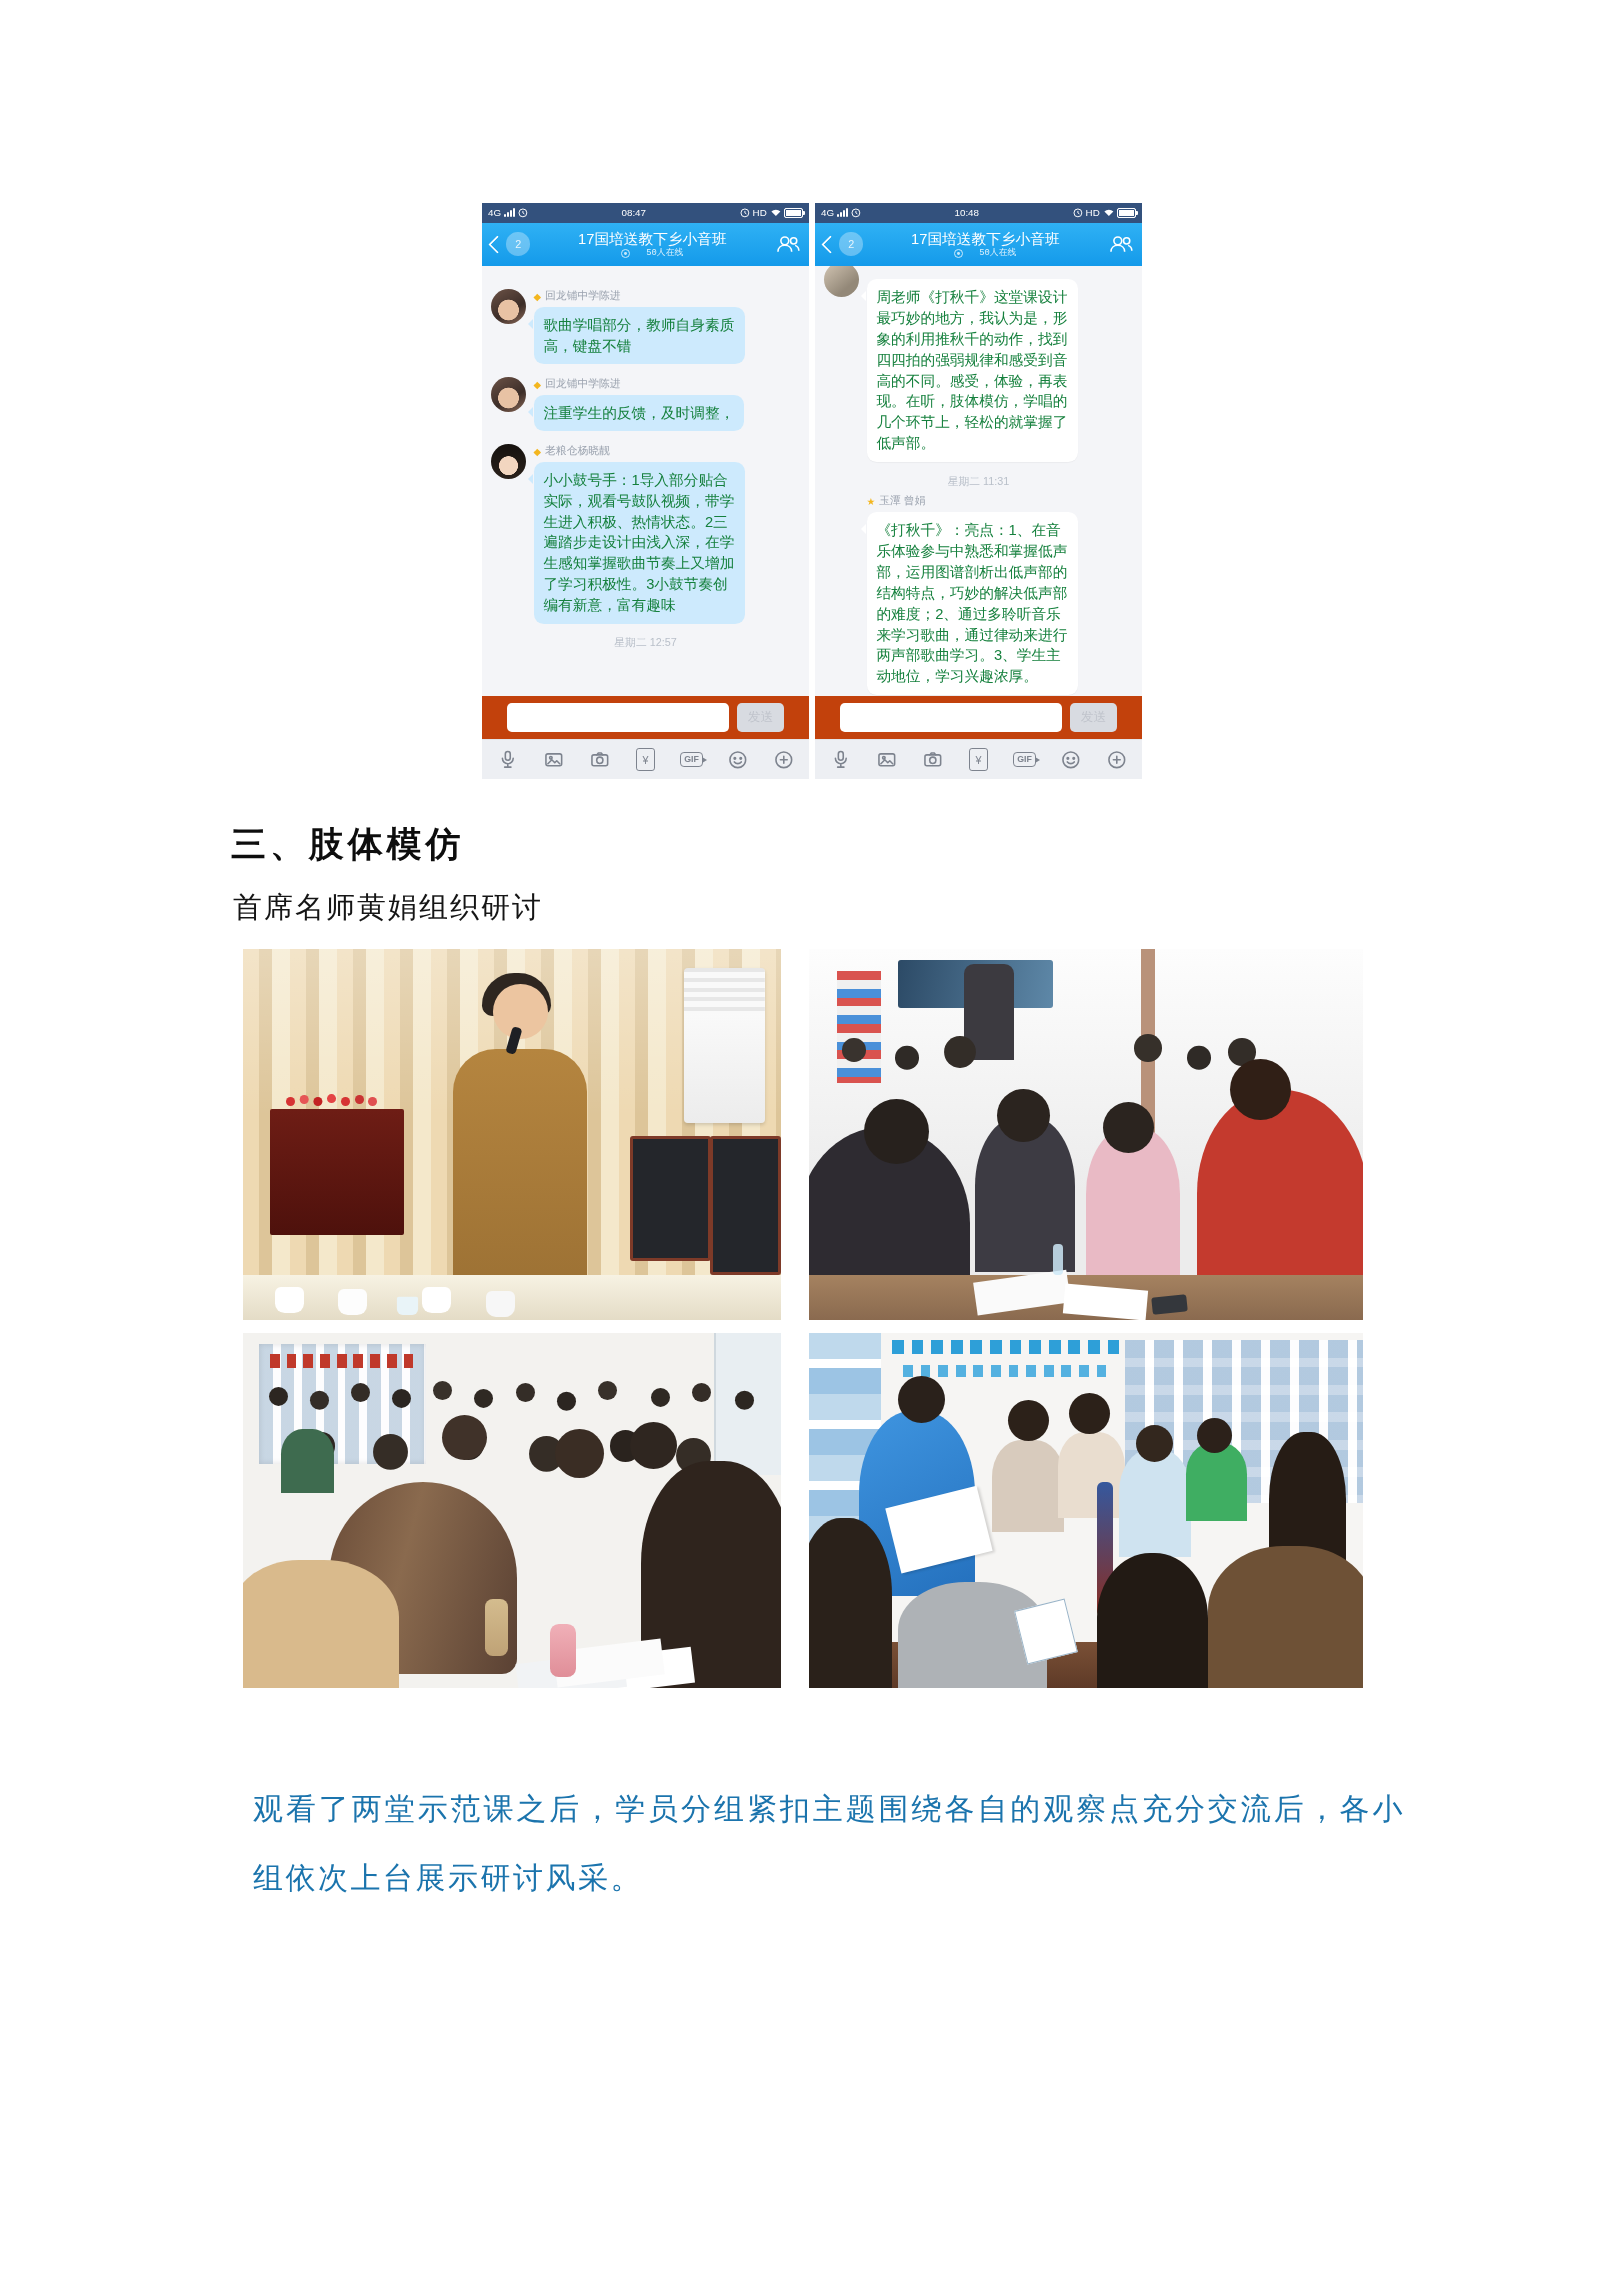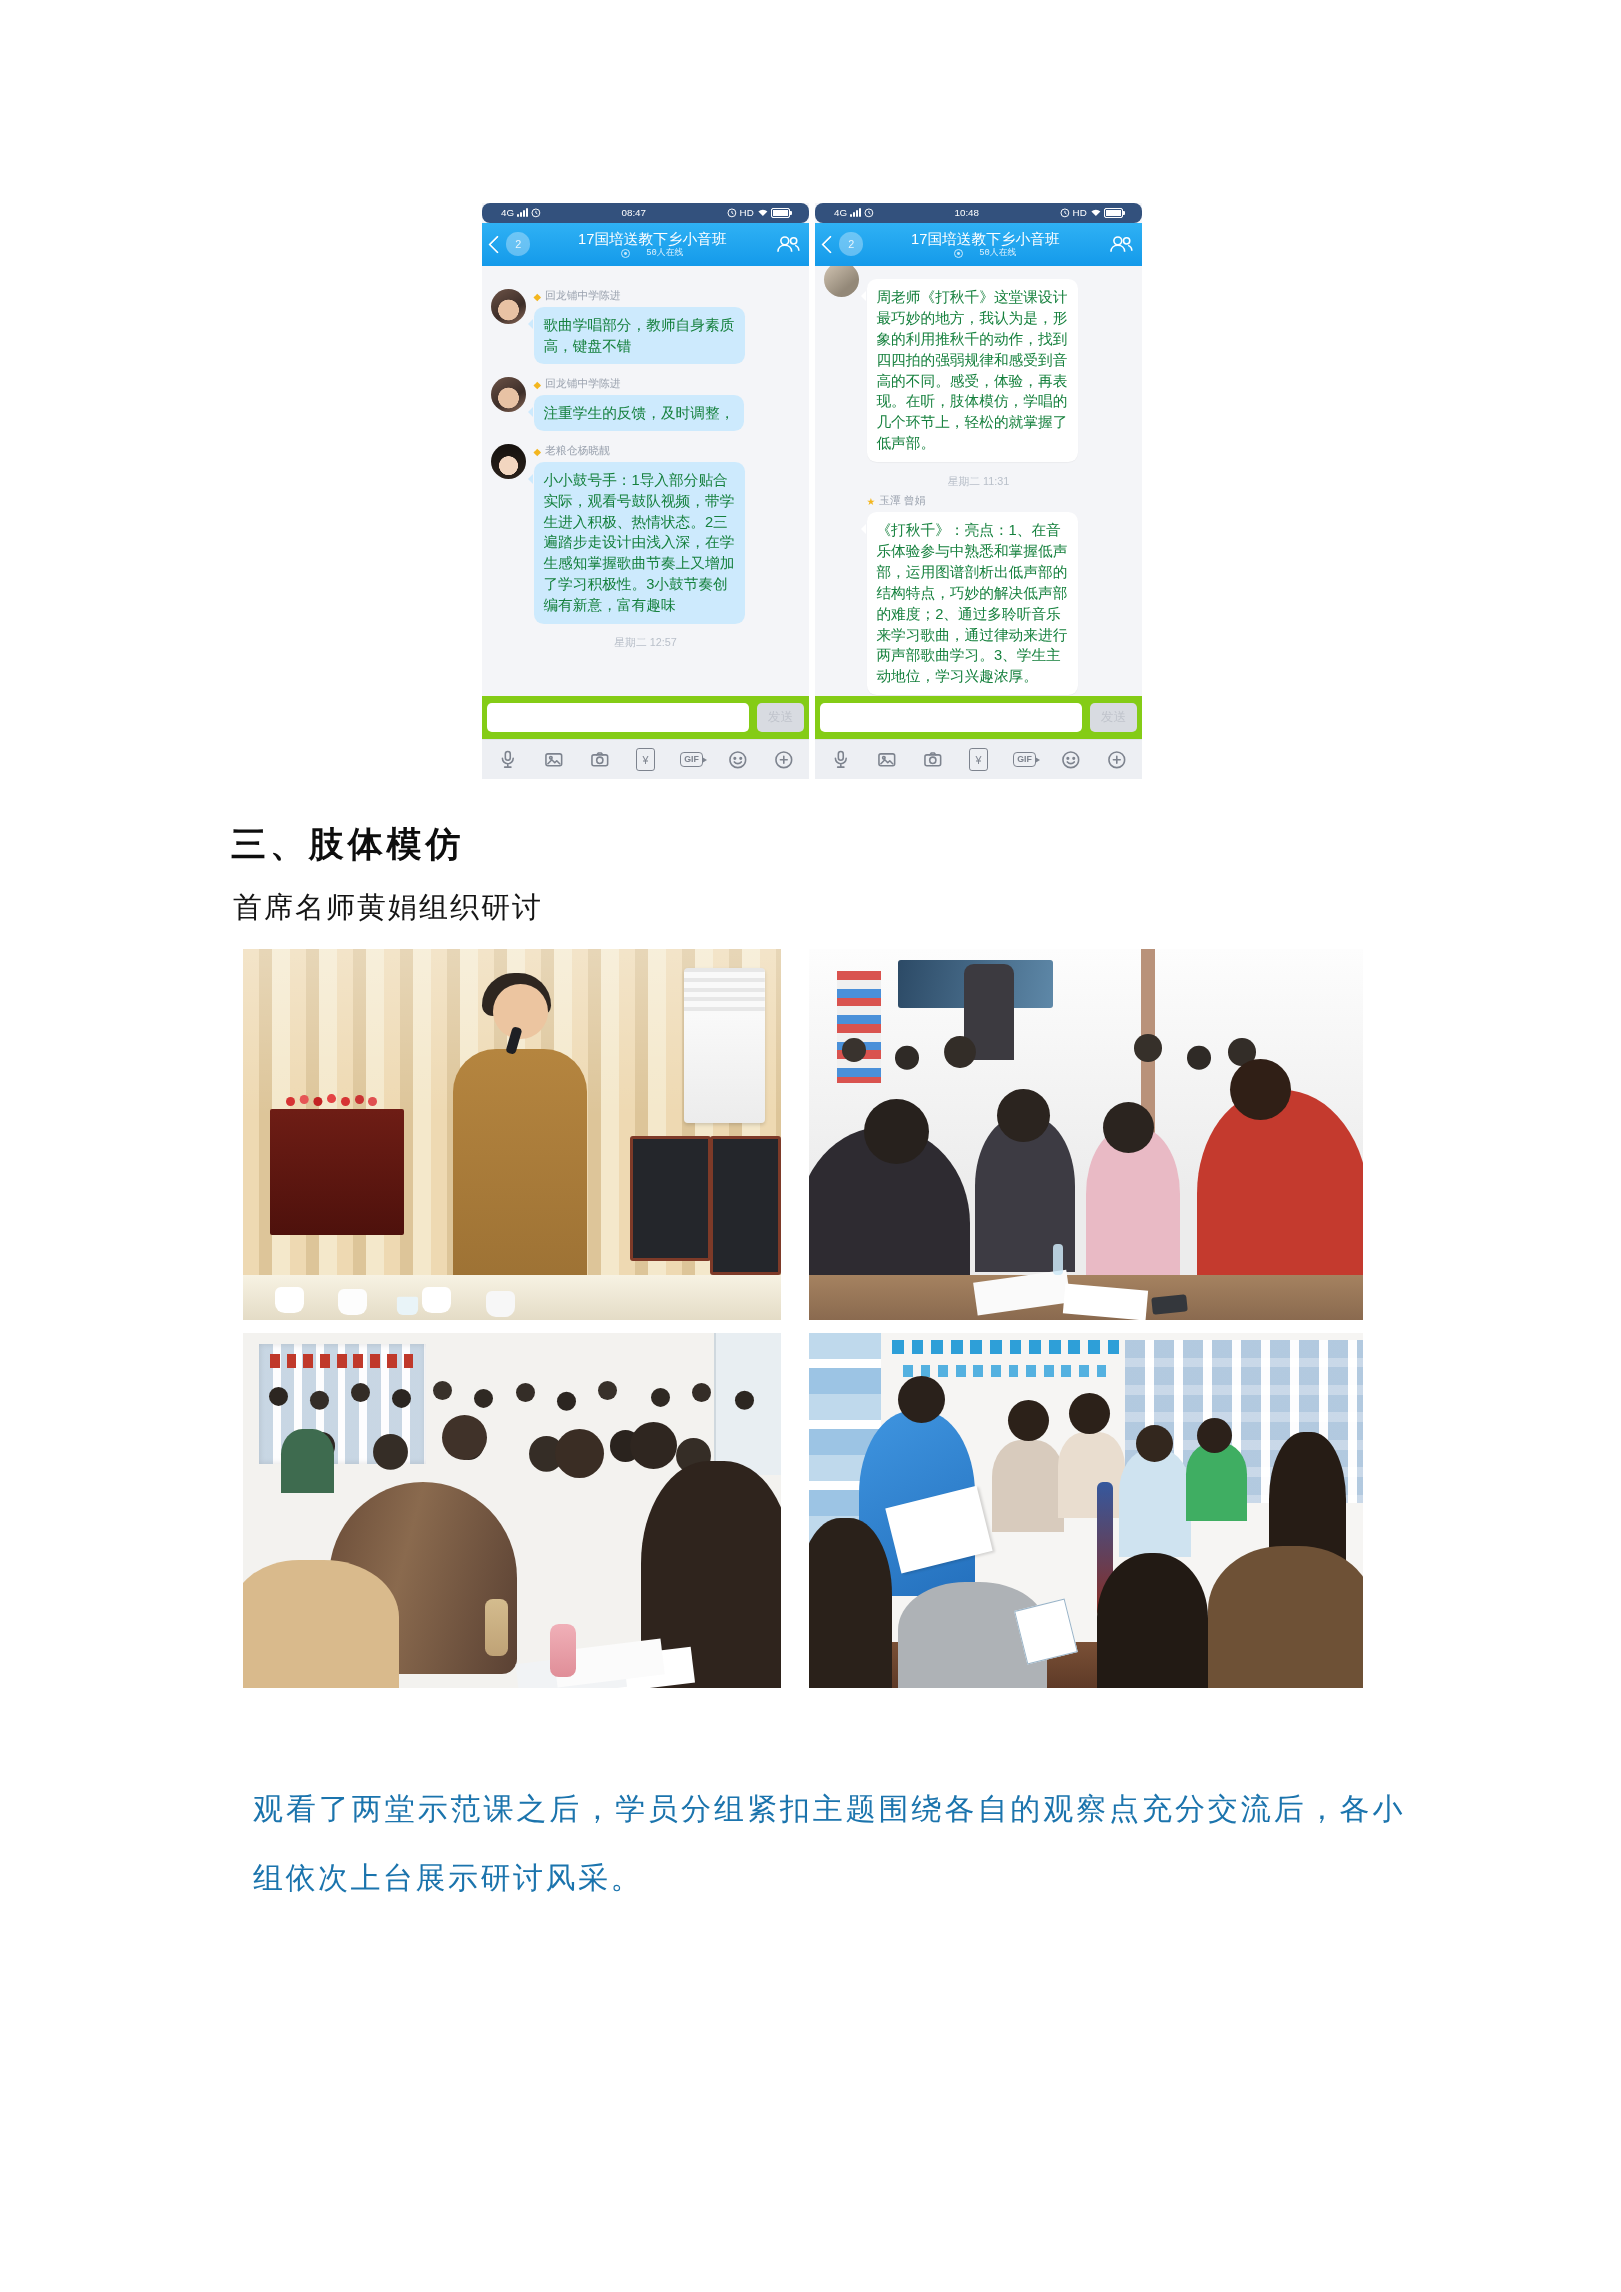--- a/index.html
+++ b/index.html
@@ -11,21 +11,21 @@
   .doc-caption{position:absolute;left:233px;top:888px;font-size:29px;color:#151515;
         font-family:"Liberation Serif",serif;letter-spacing:2px;}
   .doc-paragraph{position:absolute;left:235px;top:1756px;width:1152px;font-size:30px;
         line-height:69px;letter-spacing:2.5px;text-align:justify;color:#1b74ad;
         font-family:"Liberation Serif",serif;}
   
   .phone{position:absolute;top:203px;width:327px;height:576px;display:flex;flex-direction:column;
         background:#f4f5f8;overflow:hidden;font-family:"Liberation Sans",sans-serif;}
   .phone1{left:482px;} .phone2{left:815px;}
   .statusbar{height:19.6px;flex:0 0 19.6px;background:#33517d;color:#fff;font-size:9.8px;
-        display:flex;align-items:center;justify-content:space-between;padding:0 19px;border-radius:8px;}
+        display:flex;align-items:center;justify-content:space-between;padding:0 6px;}
   .scluster{display:flex;align-items:center;gap:2.9px;}
   .sigbars{display:flex;align-items:flex-end;gap:1px;height:8.8px;}
   .sigbars i{display:block;width:2px;background:#fff;border-radius:1px;}
   .sigbars i:nth-child(1){height:2.9px}.sigbars i:nth-child(2){height:4.9px}
   .sigbars i:nth-child(3){height:6.9px}.sigbars i:nth-child(4){height:8.8px}
   .battery{width:16.7px;height:7.8px;border:1px solid #fff;border-radius:2px;position:relative;background:#fff;box-shadow:inset 0 0 0 1px #33517d;}
   .battery::after{content:"";position:absolute;right:-2.9px;top:2px;width:2px;height:3.9px;background:#fff;border-radius:0 1px 1px 0;}
   .navbar{height:43px;flex:0 0 43px;background:linear-gradient(180deg,#2fb1f4,#149aea);
         display:flex;align-items:center;padding:0 8.8px;color:#fff;}
   .back{display:flex;align-items:center;gap:2.9px;cursor:pointer;}
@@ -56,21 +56,21 @@
   .mcol{margin-left:7.8px;max-width:211px;}
   .mname{font-size:10.8px;color:#9aa2ae;display:flex;gap:3.9px;align-items:center;white-space:nowrap;}
   .mbadge{font-size:9.8px;color:#f3b61f;}
   .bubble{position:relative;margin-top:3.9px;background:#cdeafd;border-radius:9.8px;
         padding:7.8px 9.8px;font-size:14.7px;line-height:1.42;color:#15803d;width:fit-content;max-width:201px;}
   .bubble::before{content:"";position:absolute;left:-5.9px;top:11.8px;border:5.9px solid transparent;
         border-right-color:#cdeafd;border-left:0;}
   .bubble.white{background:#ffffff;box-shadow:0 1px 1px rgba(0,0,0,.04);}
   .bubble.white::before{border-right-color:#ffffff;}
   .tstamp{text-align:center;color:#b8bfc9;font-size:10.8px;margin:9.8px 0 5.9px;}
-  .inputbar{flex:0 0 43px;display:flex;align-items:center;gap:7.8px;padding:0 5px;background:#84cc16;}
+  .inputbar{flex:0 0 43px;display:flex;align-items:center;gap:7.8px;padding:0 25px;background:#c2410c;}
   .tinput{flex:1;height:29px;background:#fff;border-radius:4.9px;}
   .sendbtn{width:47px;height:29px;background:#d8dbe1;border-radius:4.9px;color:#c0c4cc;
         font-size:12.7px;display:flex;align-items:center;justify-content:center;cursor:pointer;}
   .toolbar{flex:0 0 39px;display:flex;align-items:center;justify-content:space-between;
         padding:0 12.7px;background:#edeff3;border-top:1px solid #e2e4e9;}
   .ticon{width:25.5px;height:25.5px;display:flex;align-items:center;justify-content:center;color:#7d838e;cursor:pointer;}
   .ticon svg{stroke:currentColor;fill:none;stroke-width:1.6;stroke-linecap:round;stroke-linejoin:round;}
   .redpacket{width:16.7px;height:20.6px;border:1.6px solid #7d838e;border-radius:2.9px;display:flex;
         align-items:center;justify-content:center;font-size:10.8px;color:#7d838e;}
   .gifbox{border:1.6px solid #7d838e;border-radius:3.9px;padding:1px 2.9px;font-size:8.8px;

